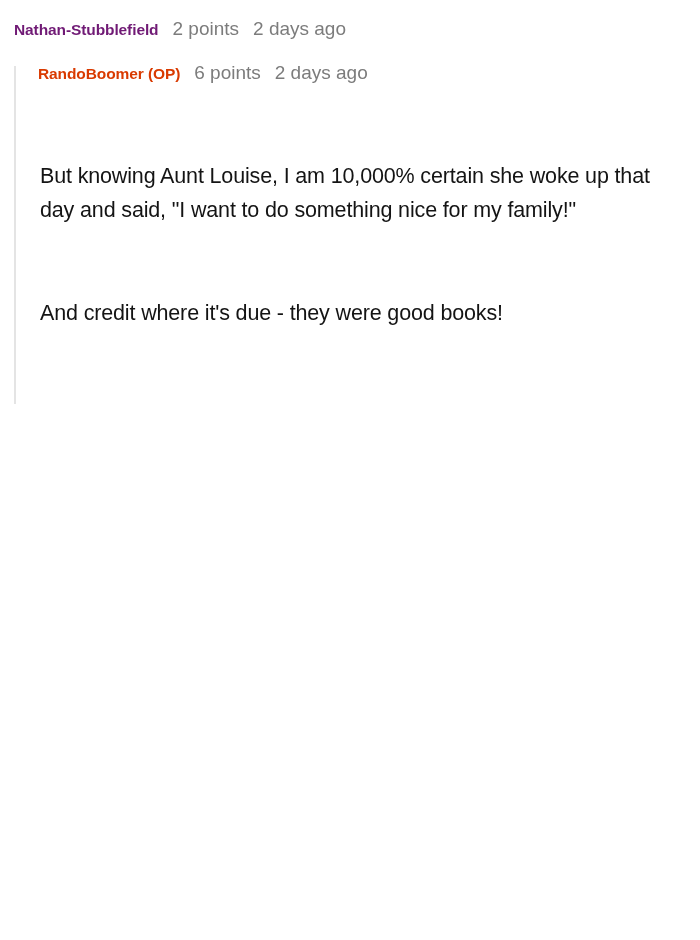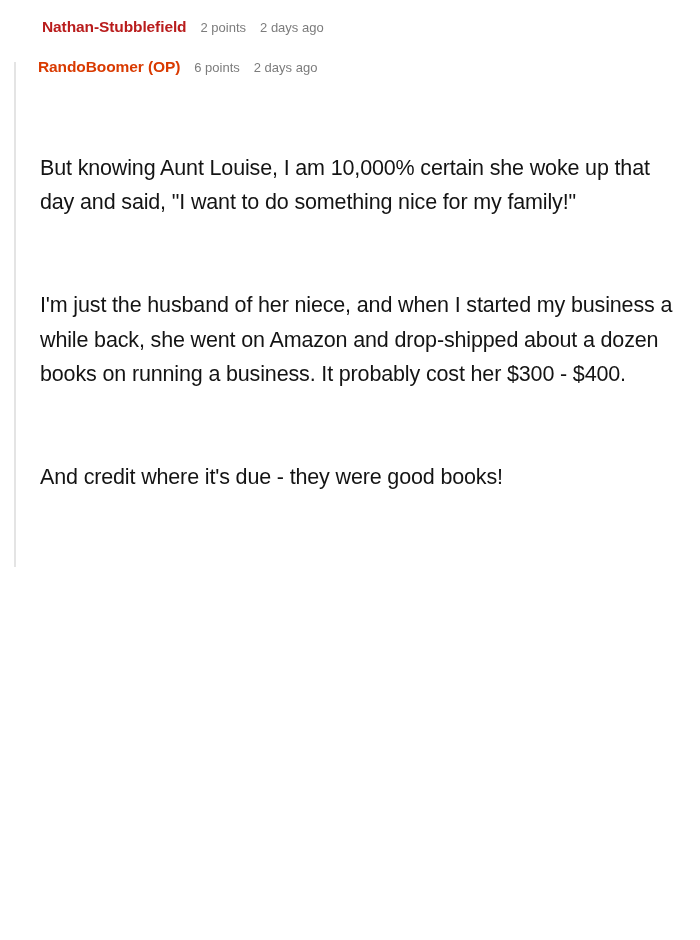--- a/index.html
+++ b/index.html
@@ -30,25 +30,24 @@
   }
   .author {
     font-size: 15.5px;
     font-weight: bold;
     letter-spacing: -0.1px;
   }
   .author.op {
     color: #d93a00;
   }
   .author.regular {
-    color: #b91c1c;
-    margin-left: 28px;
+    color: #701a75;
   }
   .meta {
-    font-size: 13px;
+    font-size: 19px;
     color: #7c7c7c;
     font-weight: normal;
   }
   .body-text {
     font-size: 21.5px;
     line-height: 1.6;
     color: #141414;
     letter-spacing: -0.15px;
     white-space: pre-wrap;
   }
@@ -96,19 +95,18 @@
 
     <div class="reply">
       <div class="thread-line"></div>
       <div class="comment-header">
         <span class="author op">RandoBoomer (OP)</span>
         <span class="meta">6 points</span>
         <span class="meta">2 days ago</span>
       </div>
       <div class="body-text">
         <p class="para">But knowing Aunt Louise, I am 10,000% certain she woke up that day and said, "I want to do something nice for my family!"</p>
-        <p class="para">I'm just the husband of her niece, and when I started my business a while back, she went on Amazon and drop-shipped about a dozen books on running a business. It probably cost her $300 - $400.</p>
         <p class="para">And credit where it's due - they were good books!</p>
       </div>
     </div>
   </div>
 
 </div>
 
 </body></html>

